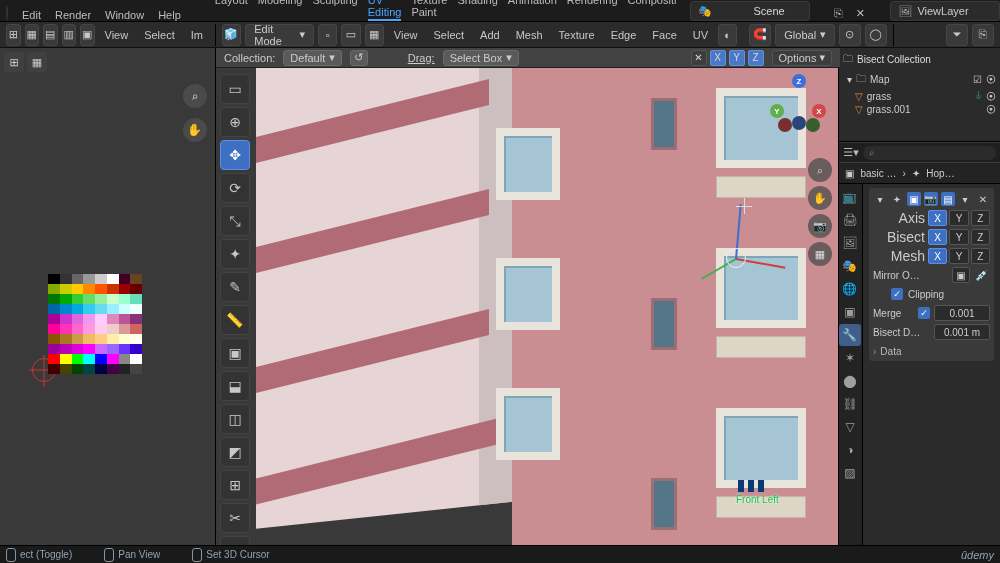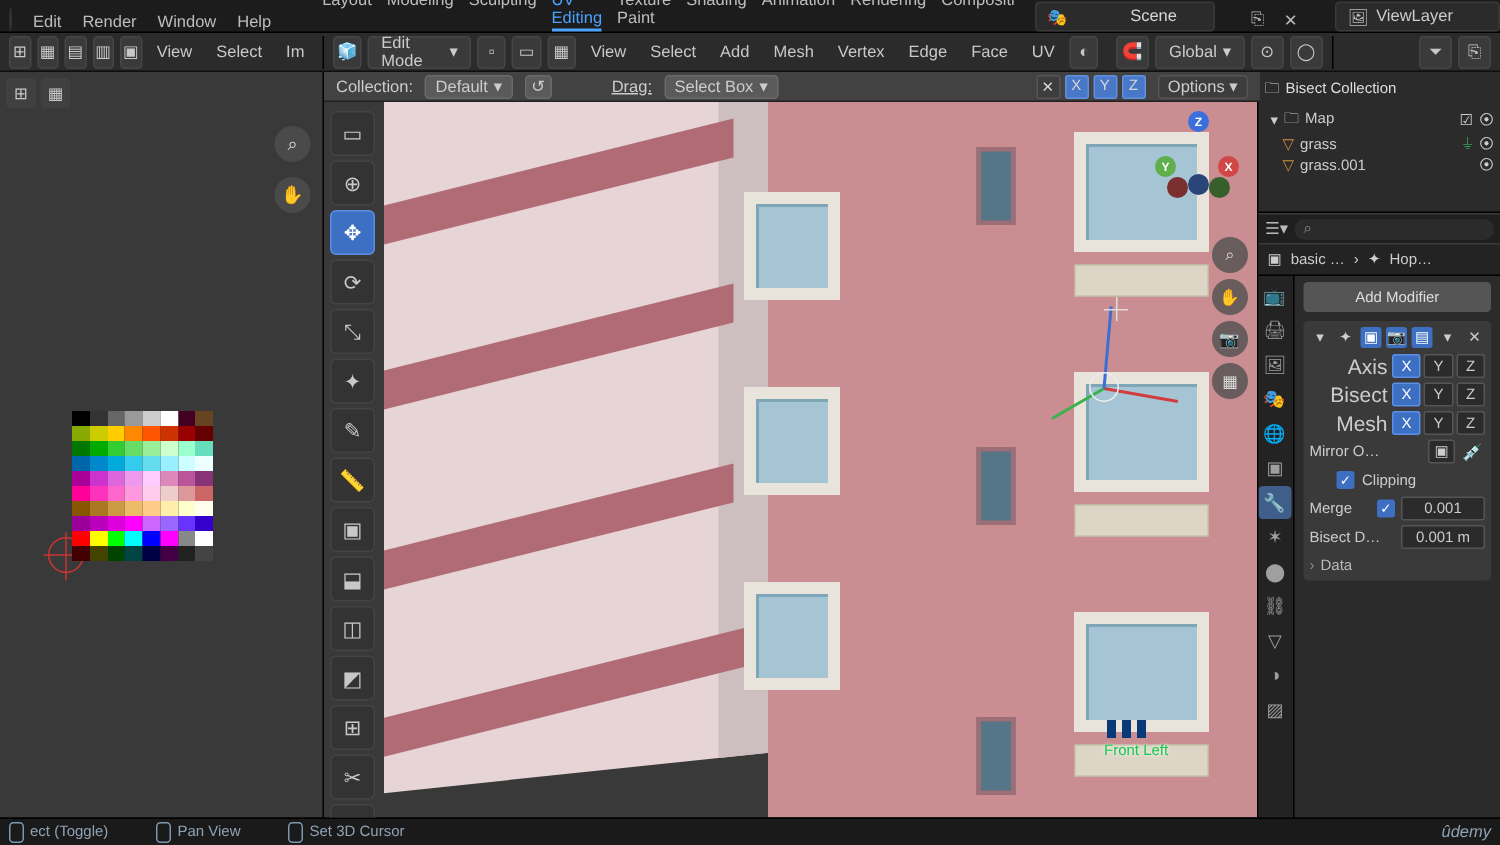--- a/index.html
+++ b/index.html
@@ -196,21 +196,21 @@
       <span>Edit Mode</span>
       <span>▾</span>
     </div>
     <div class="tb-btn">▫</div>
     <div class="tb-btn">▭</div>
     <div class="tb-btn">▦</div>
     <span class="tb-text">View</span>
     <span class="tb-text">Select</span>
     <span class="tb-text">Add</span>
     <span class="tb-text">Mesh</span>
-    <span class="tb-text">Vertex</span>
+    <span class="tb-text">Texture</span>
     <span class="tb-text">Edge</span>
     <span class="tb-text">Face</span>
     <span class="tb-text">UV</span>
     <div class="tb-btn">◐</div>
   </div>
 
   <div class="tb-sect" style="margin-left:auto;">
     <div class="tb-btn">🧲</div>
     <div class="tb-drop">
       <span>Global</span>
@@ -494,21 +494,20 @@
         <div class="ptab">▣</div>
         <div class="ptab active">🔧</div>
         <div class="ptab">✶</div>
         <div class="ptab">⬤</div>
         <div class="ptab">⛓</div>
         <div class="ptab">▽</div>
         <div class="ptab">◑</div>
         <div class="ptab">▨</div>
       </div>
       <div class="prop-body">
-        <div class="add-mod-btn">Add Modifier</div>
 
         <div class="mod-panel">
           <div class="mp-head">
             <span class="ic">▾</span>
             <span class="ic">✦</span>
             <span class="ic on">▣</span>
             <span class="ic on">📷</span>
             <span class="ic on">▤</span>
             <span class="ic">▾</span>
             <span class="ic" style="margin-left:auto">✕</span>

